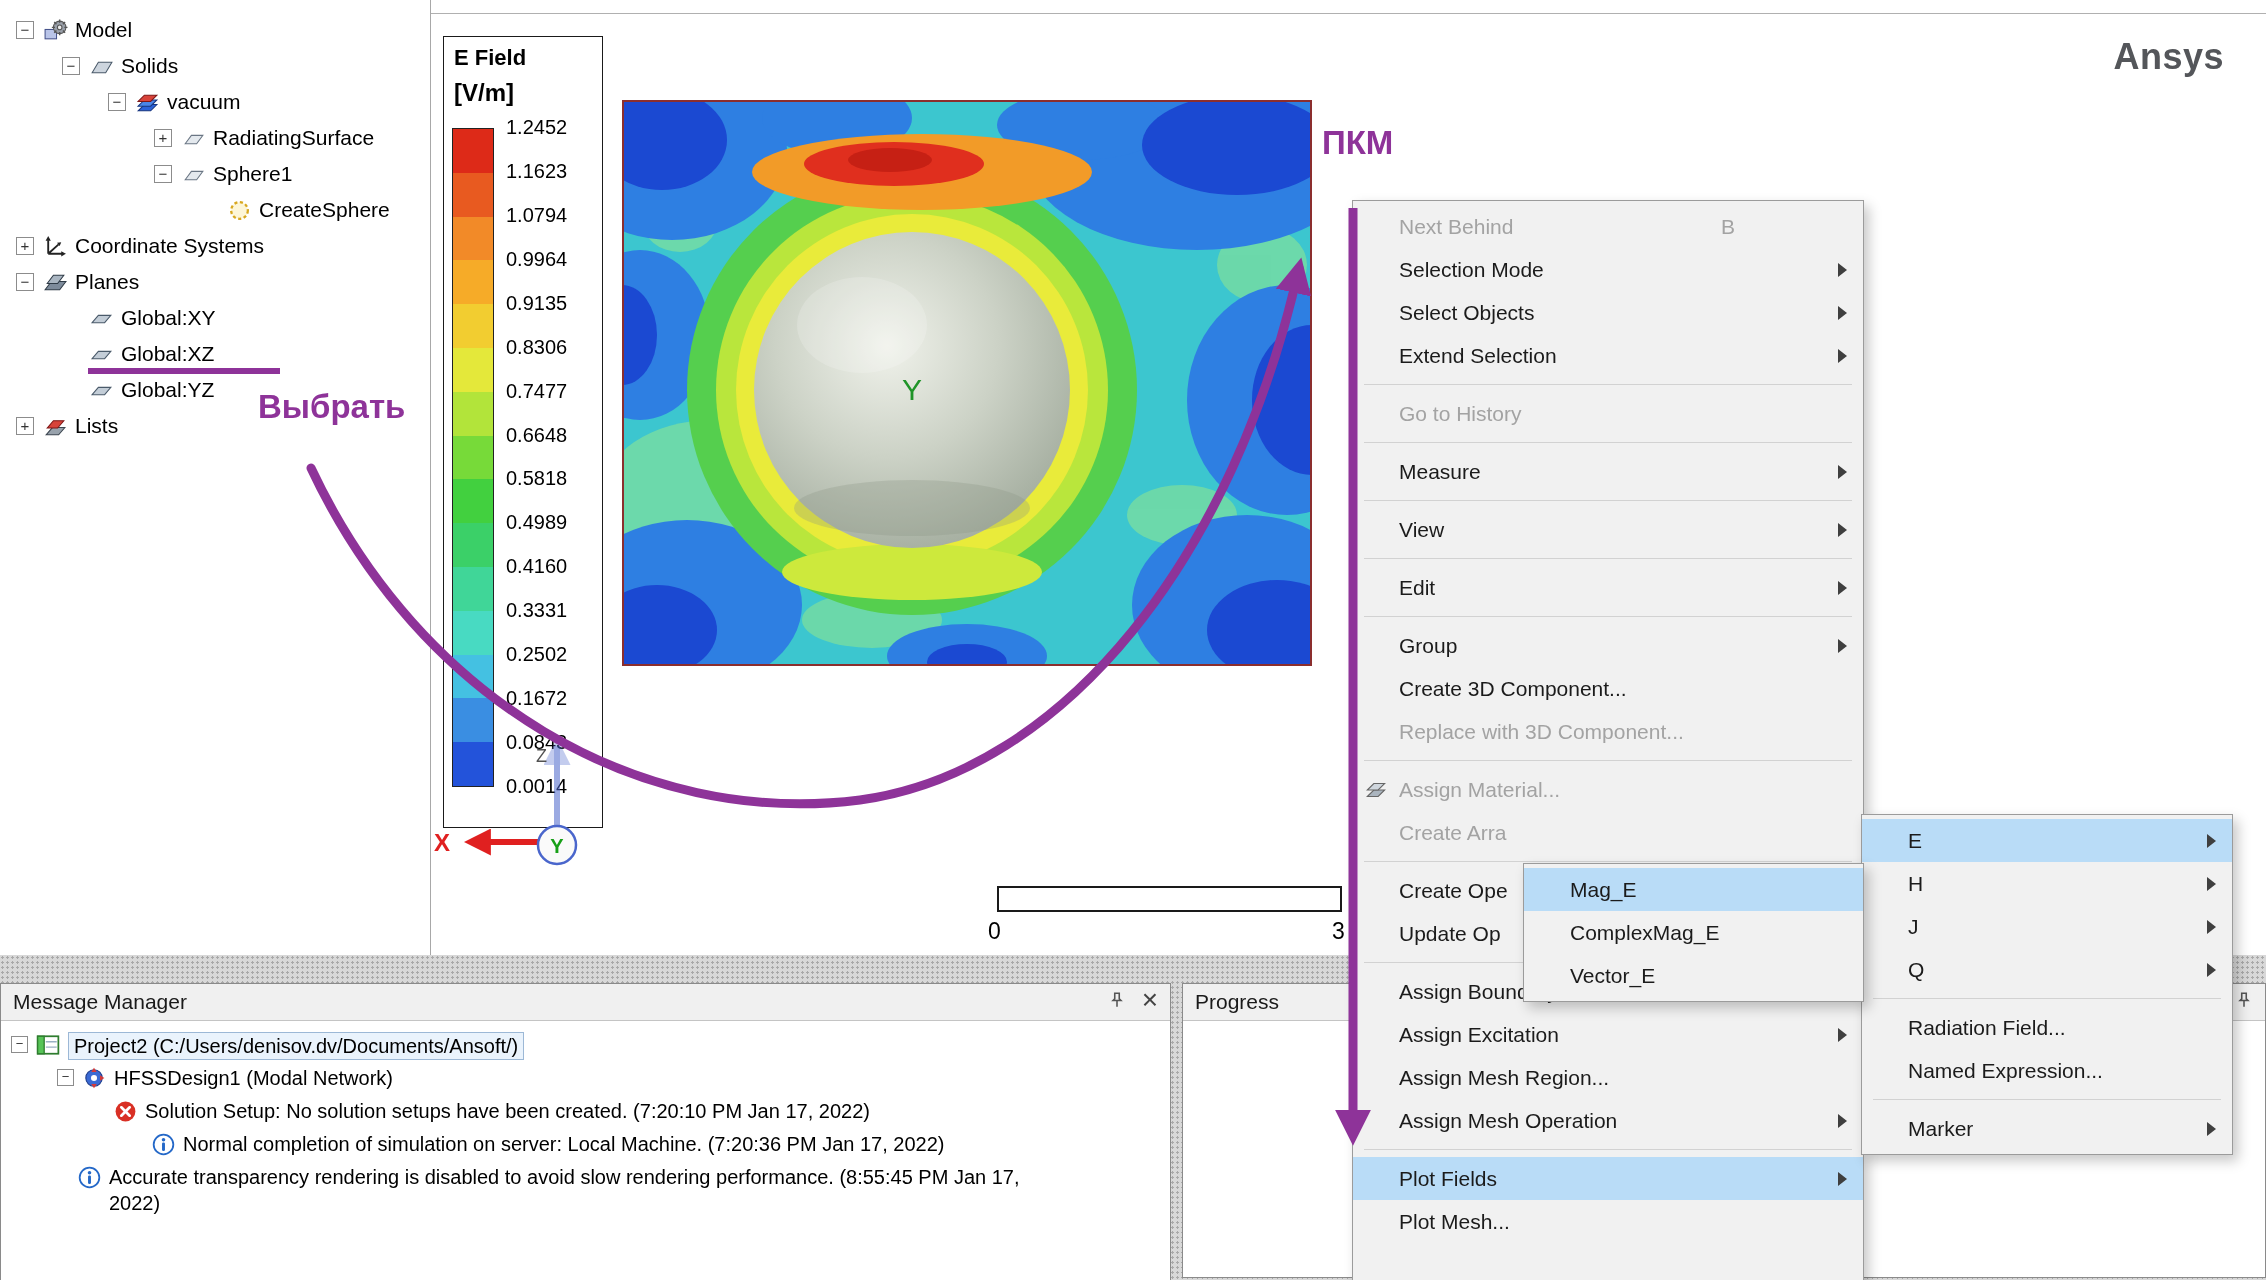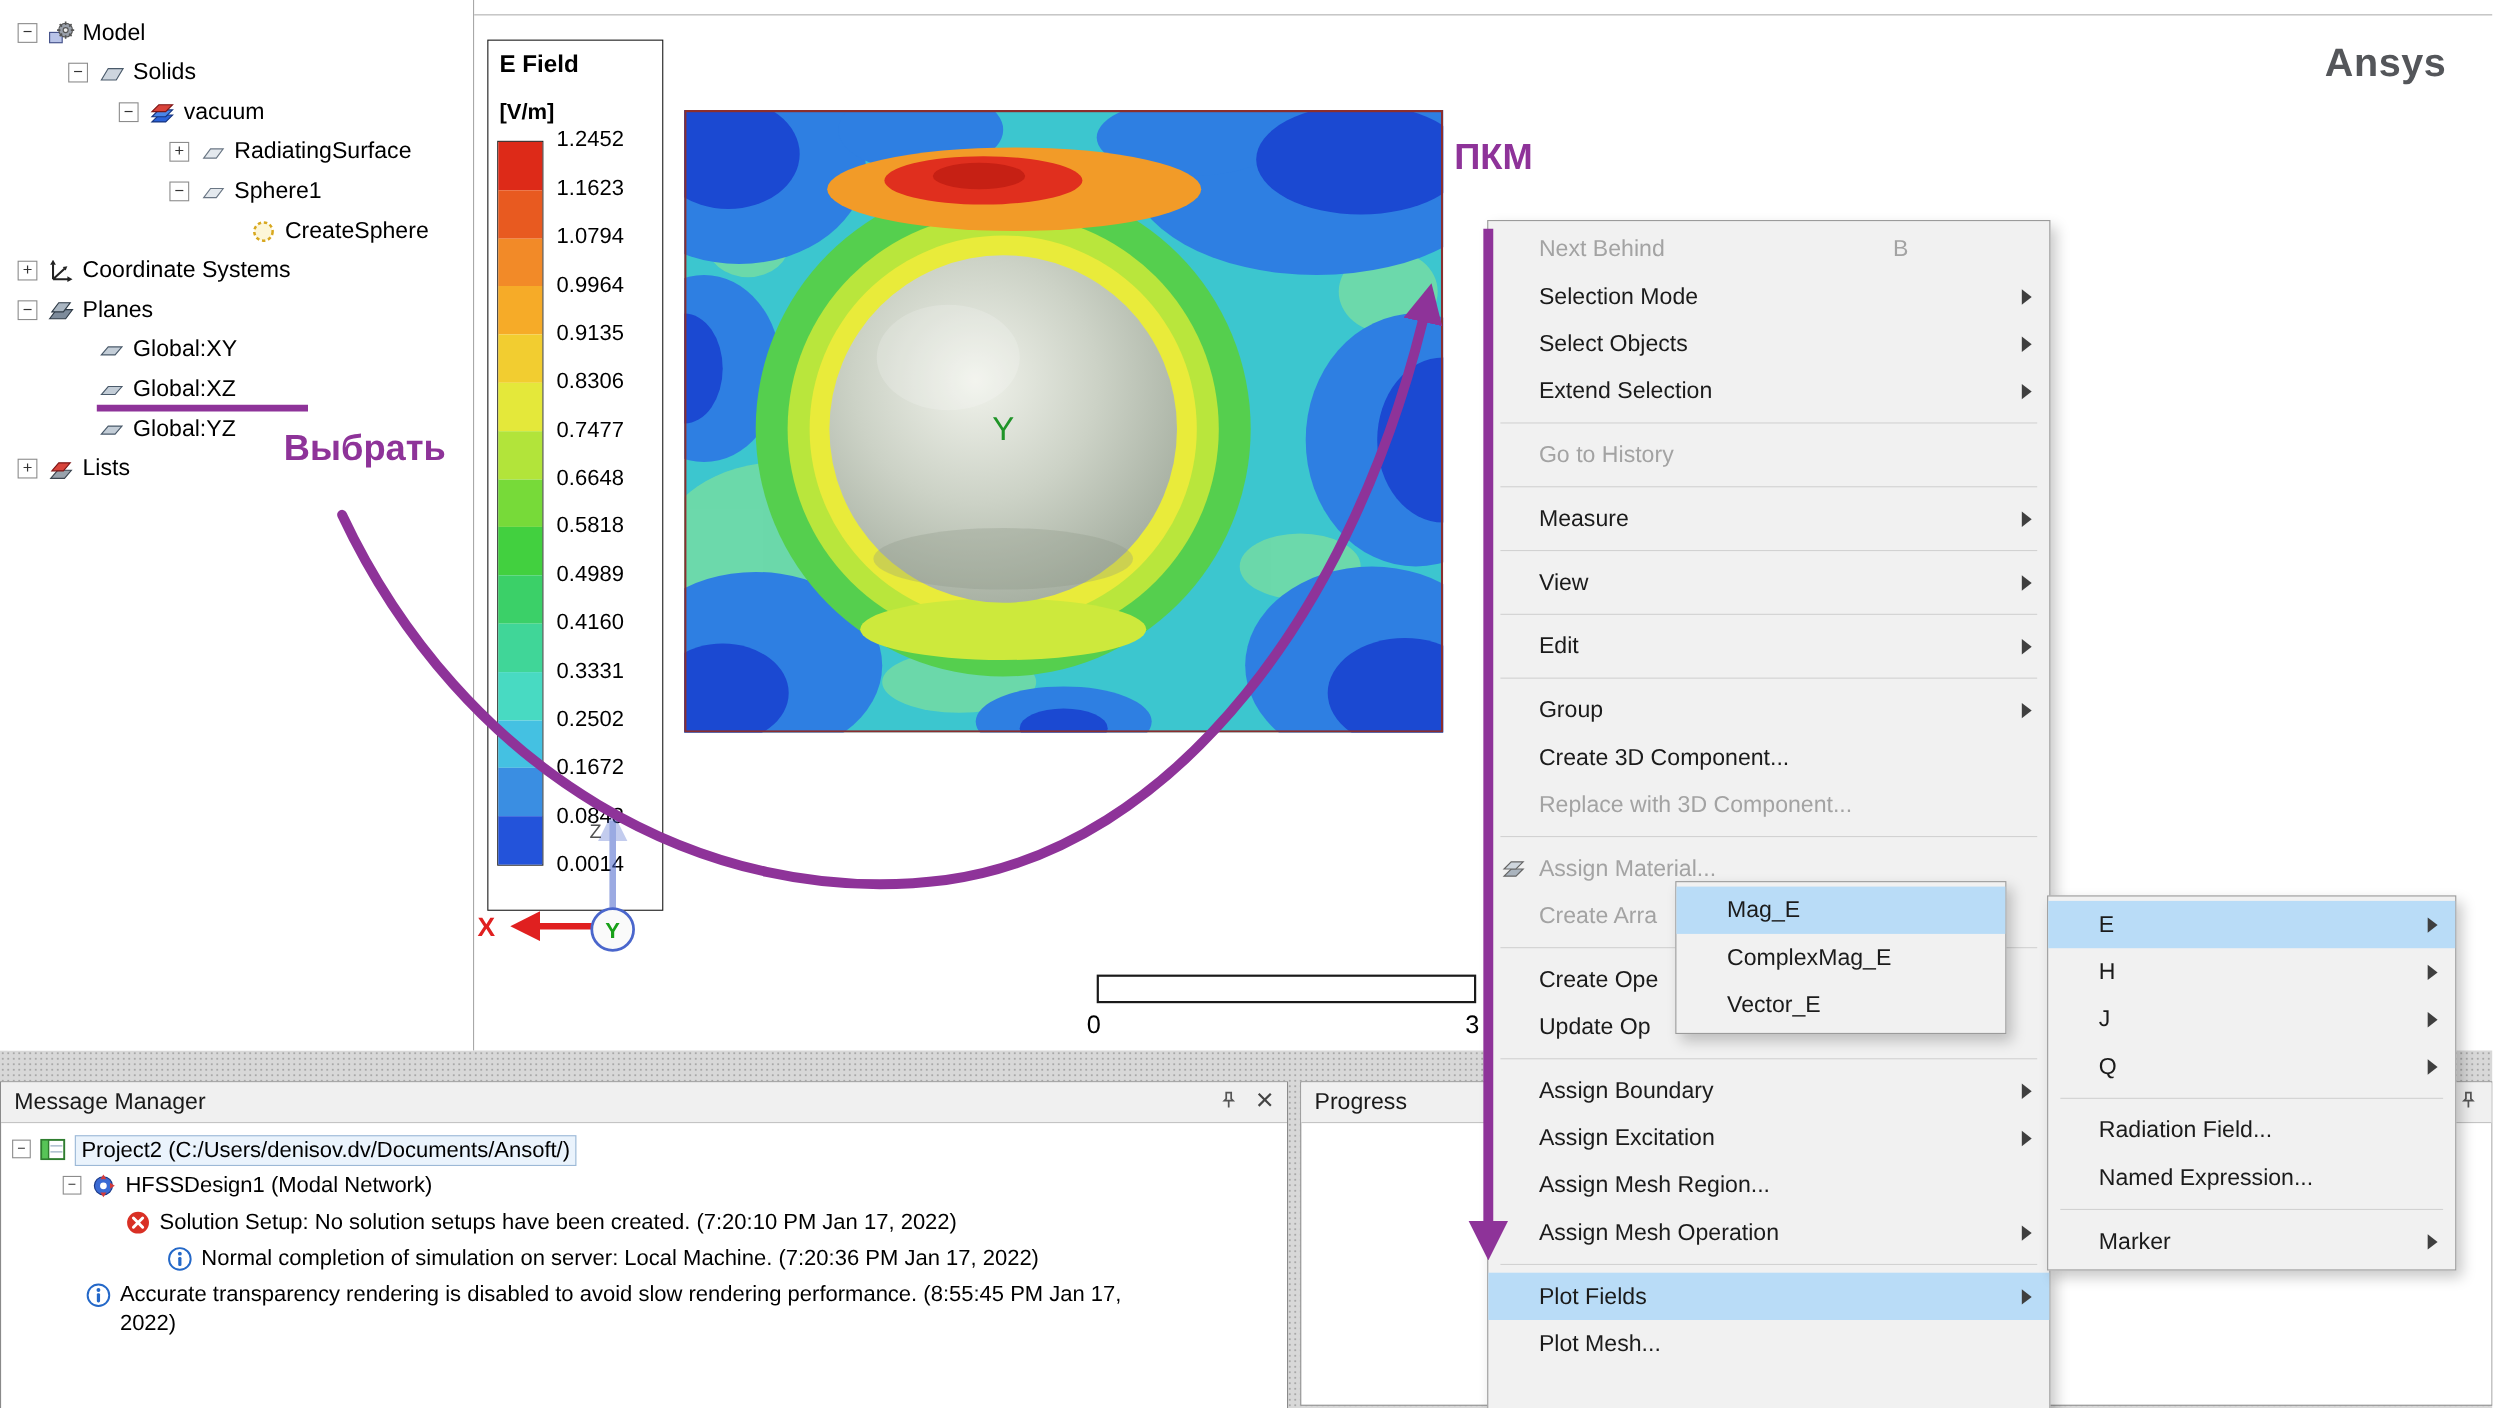--- a/index.html
+++ b/index.html
@@ -19,21 +19,21 @@
   .toggle-spacer { width:26px; flex:none; }
   .tree-icon { width:26px; height:26px; margin-right:7px; flex:none; display:inline-flex; align-items:center; justify-content:center; }
   .tree-label { font-size:21px; color:#000; }
 
   
   #viewport-topline { position:absolute; left:431px; top:13px; width:1835px; height:1px; background:#b0b0b0; }
 
   
   #legend { position:absolute; left:443px; top:36px; width:160px; height:792px; border:1px solid #1a1a1a; background:#fff; z-index:2; }
   #legend-title { position:absolute; left:10px; top:8px; font-size:22px; font-weight:bold; color:#000; }
-  #legend-unit { position:absolute; left:10px; top:42px; font-size:20px; font-weight:bold; color:#000;margin-top:12px; }
+  #legend-unit { position:absolute; left:10px; top:42px; font-size:24px; font-weight:bold; color:#000; }
   #legend-bands { position:absolute; left:8px; top:91px; width:42px; height:659px; border:1px solid #222; display:flex; flex-direction:column; }
   #legend-bands .band { flex:1; }
   #legend-values { position:absolute; left:62px; top:91px; width:95px; height:670px; }
   .legend-val { position:absolute; left:0; font-size:20px; color:#000; }
 
   
   #axes-triad { position:absolute; left:420px; top:700px; z-index:3; }
 
   
   #ruler-bar { position:absolute; left:997px; top:886px; width:345px; height:26px; background:#fff; border:2px solid #1a1a1a; z-index:1; }
@@ -62,21 +62,21 @@
   .mm-toggle { width:17px; height:17px; border:1px solid #8c8c8c; background:#fff; color:#333; font-size:13px; line-height:14px; text-align:center; margin:4px 8px 0 0; flex:none; }
   .mm-icon { width:24px; height:24px; margin:1px 8px 0 0; flex:none; display:inline-flex; align-items:center; justify-content:center; }
   .mm-label { font-size:20px; line-height:26px; color:#000; }
   .mm-label.selected { background:#eaf3fc; border:1px solid #9cb8d6; padding:0 5px; }
   .mm-msg-label { max-width:950px; }
 
   
   .menu { position:absolute; background:#f1f1f1; border:1px solid #9b9b9b; box-shadow:5px 6px 12px rgba(0,0,0,.22); padding:4px 0; }
   #context-menu { left:1352px; top:200px; width:512px; height:1090px; z-index:10; }
   #pf-menu { left:1861px; top:814px; width:372px; z-index:11; }
-  #e-menu { left:1523px; top:801px; width:301px; z-index:12; }
+  #e-menu { left:1523px; top:863px; width:341px; z-index:12; }
   .menu-item { height:43px; display:flex; align-items:center; padding-right:16px; }
   .menu-item.hl { background:var(--hl); }
   .menu-gutter { width:46px; flex:none; display:flex; justify-content:center; align-items:center; }
   .menu-label { font-size:21px; color:#1b1b1b; flex:1; white-space:nowrap; overflow:hidden; }
   .menu-shortcut { font-size:21px; color:#1b1b1b; margin-right:112px; }
   .menu-arrow { width:0; height:0; border-top:7px solid transparent; border-bottom:7px solid transparent; border-left:9px solid #3f3f3f; margin-left:8px; flex:none; }
   .menu-item.disabled .menu-label, .menu-item.disabled .menu-shortcut { color:#a3a3a3; }
   .menu-sep { height:1px; background:#d2d2d2; margin:7px 11px; }
 
   

